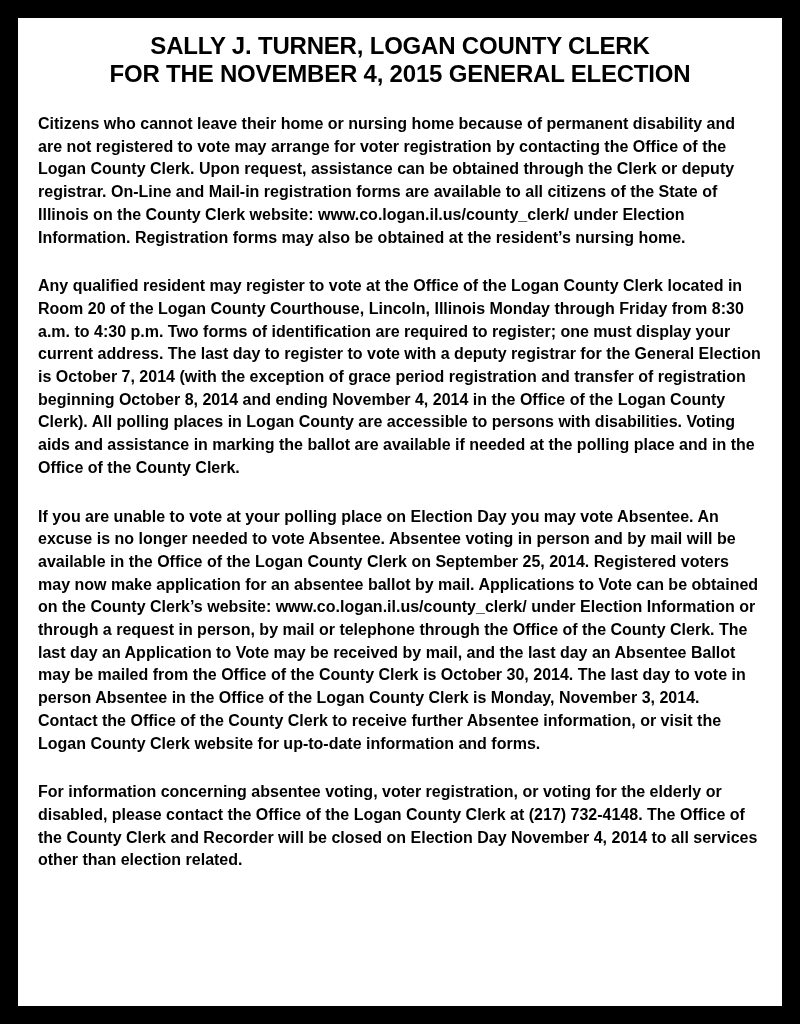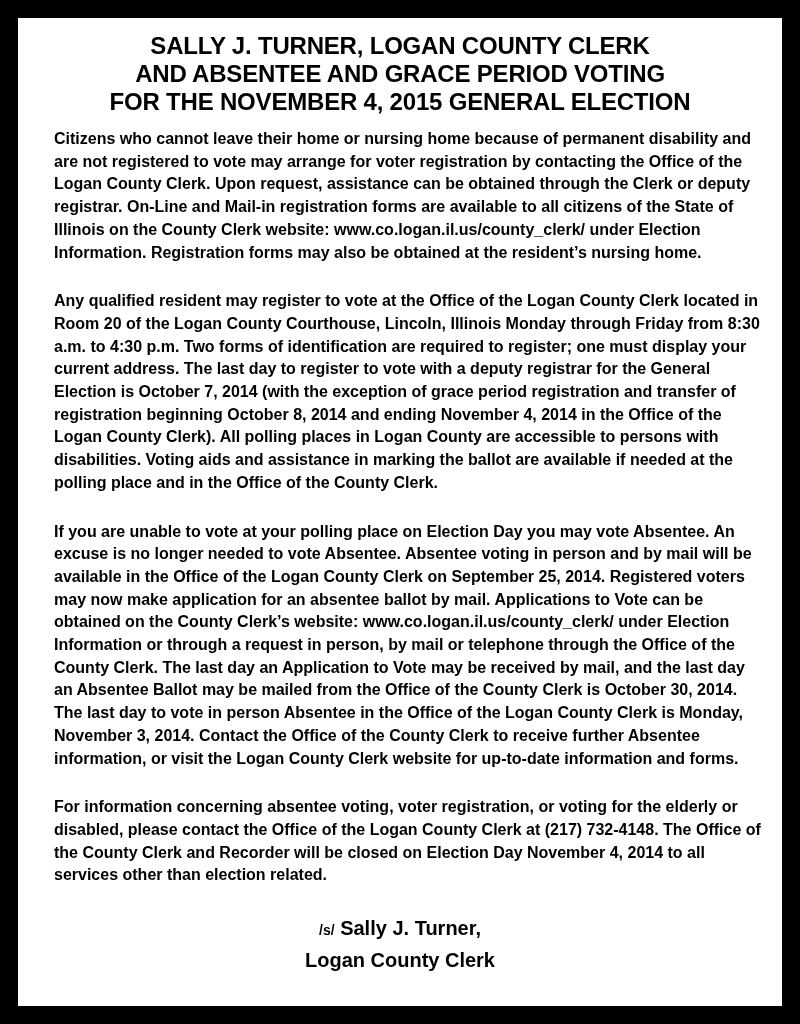--- a/index.html
+++ b/index.html
@@ -19,29 +19,29 @@
   .paper {
     width: 100%;
     height: 100%;
     background: #ffffff;
     box-sizing: border-box;
     padding: 14px 20px 0 20px;
     overflow: hidden;
     color: #000000;
   }
   .title {
-    margin: 0 0 12px 0;
+    margin: 0 0 25px 0;
     text-align: center;
     font-size: 24px;
     line-height: 28px;
     font-weight: bold;
     letter-spacing: -0.2px;
   }
   .para {
-    margin: 0 0 26px 16px;
+    margin: 0 0 26px 0;
     font-size: 16px;
     line-height: 22.7px;
     font-weight: bold;
     text-align: left;
     max-width: 732px;
   }
   .signature {
     margin-top: 22px;
     text-align: center;
     font-weight: bold;
@@ -54,31 +54,26 @@
   }
 </style>
 </head>
 <body>
 
 <div class="page">
   <div class="paper">
 
     <h1 class="title">
       <div class="title-line">SALLY J. TURNER, LOGAN COUNTY CLERK</div>
-      <div class="title-line">AND ABSENTEE AND GRACE PERIOD VOTING</div>
       <div class="title-line">FOR THE NOVEMBER 4, 2015 GENERAL ELECTION</div>
     </h1>
 
     <p class="para">Citizens who cannot leave their home or nursing home because of permanent disability and are not registered to vote may arrange for voter registration by contacting the Office of the Logan County Clerk.  Upon request, assistance can be obtained through the Clerk or deputy registrar. On-Line and Mail-in registration forms are available to all citizens of the State of Illinois on the County Clerk website: www.co.logan.il.us/county_clerk/ under Election Information. Registration forms may also be obtained at the resident’s nursing home.</p>
 
     <p class="para">Any qualified resident may register to vote at the Office of the Logan County Clerk located in Room 20 of the Logan County Courthouse, Lincoln, Illinois Monday through Friday from 8:30 a.m. to 4:30 p.m.  Two forms of identification are required to register; one must display your current address. The last day to register to vote with a deputy registrar for the General Election is October 7, 2014 (with the exception of grace period registration and transfer of registration beginning October 8, 2014 and ending November 4, 2014 in the Office of the Logan County Clerk). All polling places in Logan County are accessible to persons with disabilities. Voting aids and assistance in marking the ballot are available if needed at the polling place and in the Office of the County Clerk.</p>
 
     <p class="para">If you are unable to vote at your polling place on Election Day you may vote Absentee.  An excuse is no longer needed to vote Absentee.  Absentee voting in person and by mail will be available in the Office of the Logan County Clerk on September 25, 2014.  Registered voters may now make application for an absentee ballot by mail.  Applications to Vote can be obtained on the County Clerk’s website: www.co.logan.il.us/county_clerk/ under Election Information or through a request in person, by mail or telephone through the Office of the County Clerk.  The last day an Application to Vote may be received by mail, and the last day an Absentee Ballot may be mailed from the Office of the County Clerk is October 30, 2014. The last day to vote in person Absentee in the Office of the Logan County Clerk is Monday, November 3, 2014.  Contact the Office of the County Clerk to receive further Absentee information, or visit the Logan County Clerk website for up-to-date information and forms.</p>
 
     <p class="para">For information concerning absentee voting, voter registration, or voting for the elderly or disabled, please contact the Office of the Logan County Clerk at (217) 732-4148. The Office of the County Clerk and Recorder will be closed on Election Day November 4, 2014 to all services other than election related.</p>
 
-    <div class="signature">
-      <div class="sig-line"><span class="sig-prefix">/s/</span> <span>Sally J. Turner,</span></div>
-      <div class="sig-line">Logan County Clerk</div>
-    </div>
 
   </div>
 </div>
 
 </body></html>

